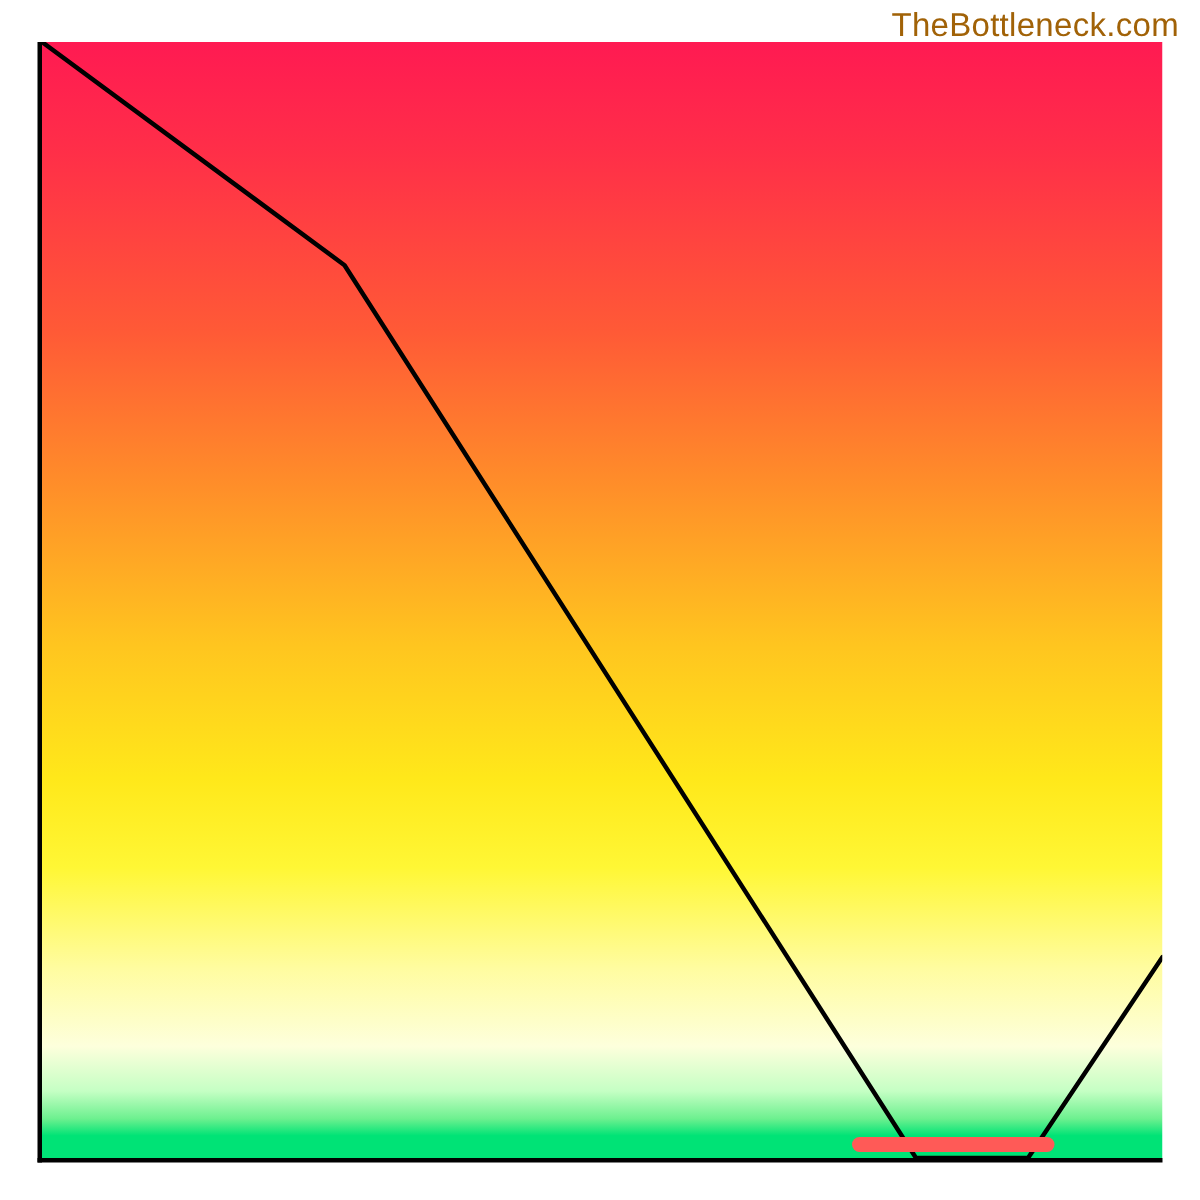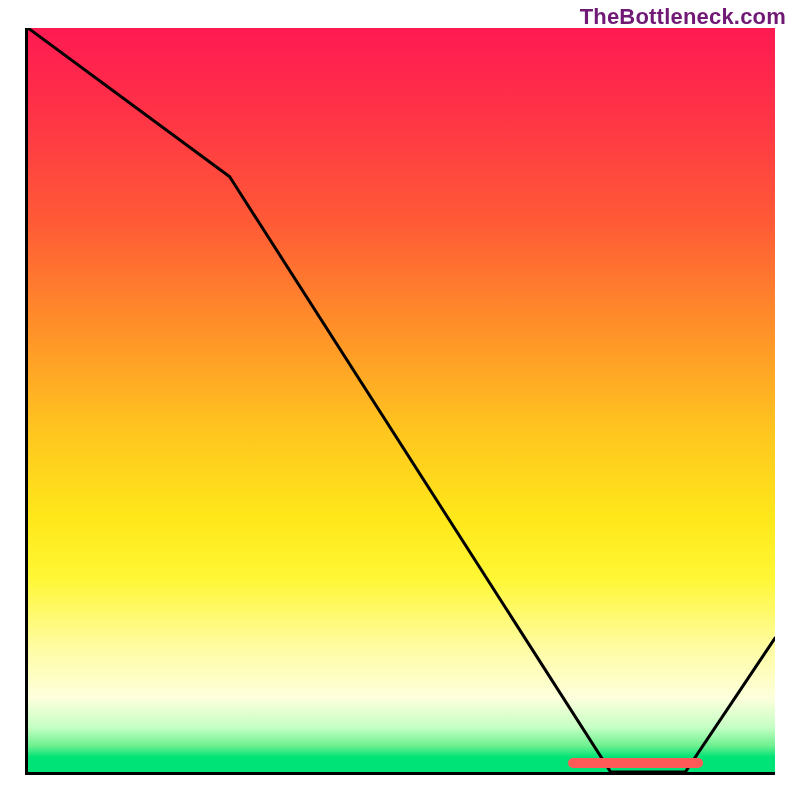--- a/index.html
+++ b/index.html
@@ -13,22 +13,22 @@
   .stage {
     position: relative;
     width: 800px;
     height: 800px;
   }
   .watermark {
     position: absolute;
     top: 4px;
     right: 14px;
     font-size: 22px;
-    font-weight: 700;
-    color: #701a75;
+    font-weight: 400;
+    color: #a16207;
     letter-spacing: 0.2px;
   }
   .plot-frame {
     position: absolute;
     left: 25px;
     top: 28px;
     width: 750px;
     height: 747px;
     box-sizing: border-box;
     border-left: 3px solid #000;

